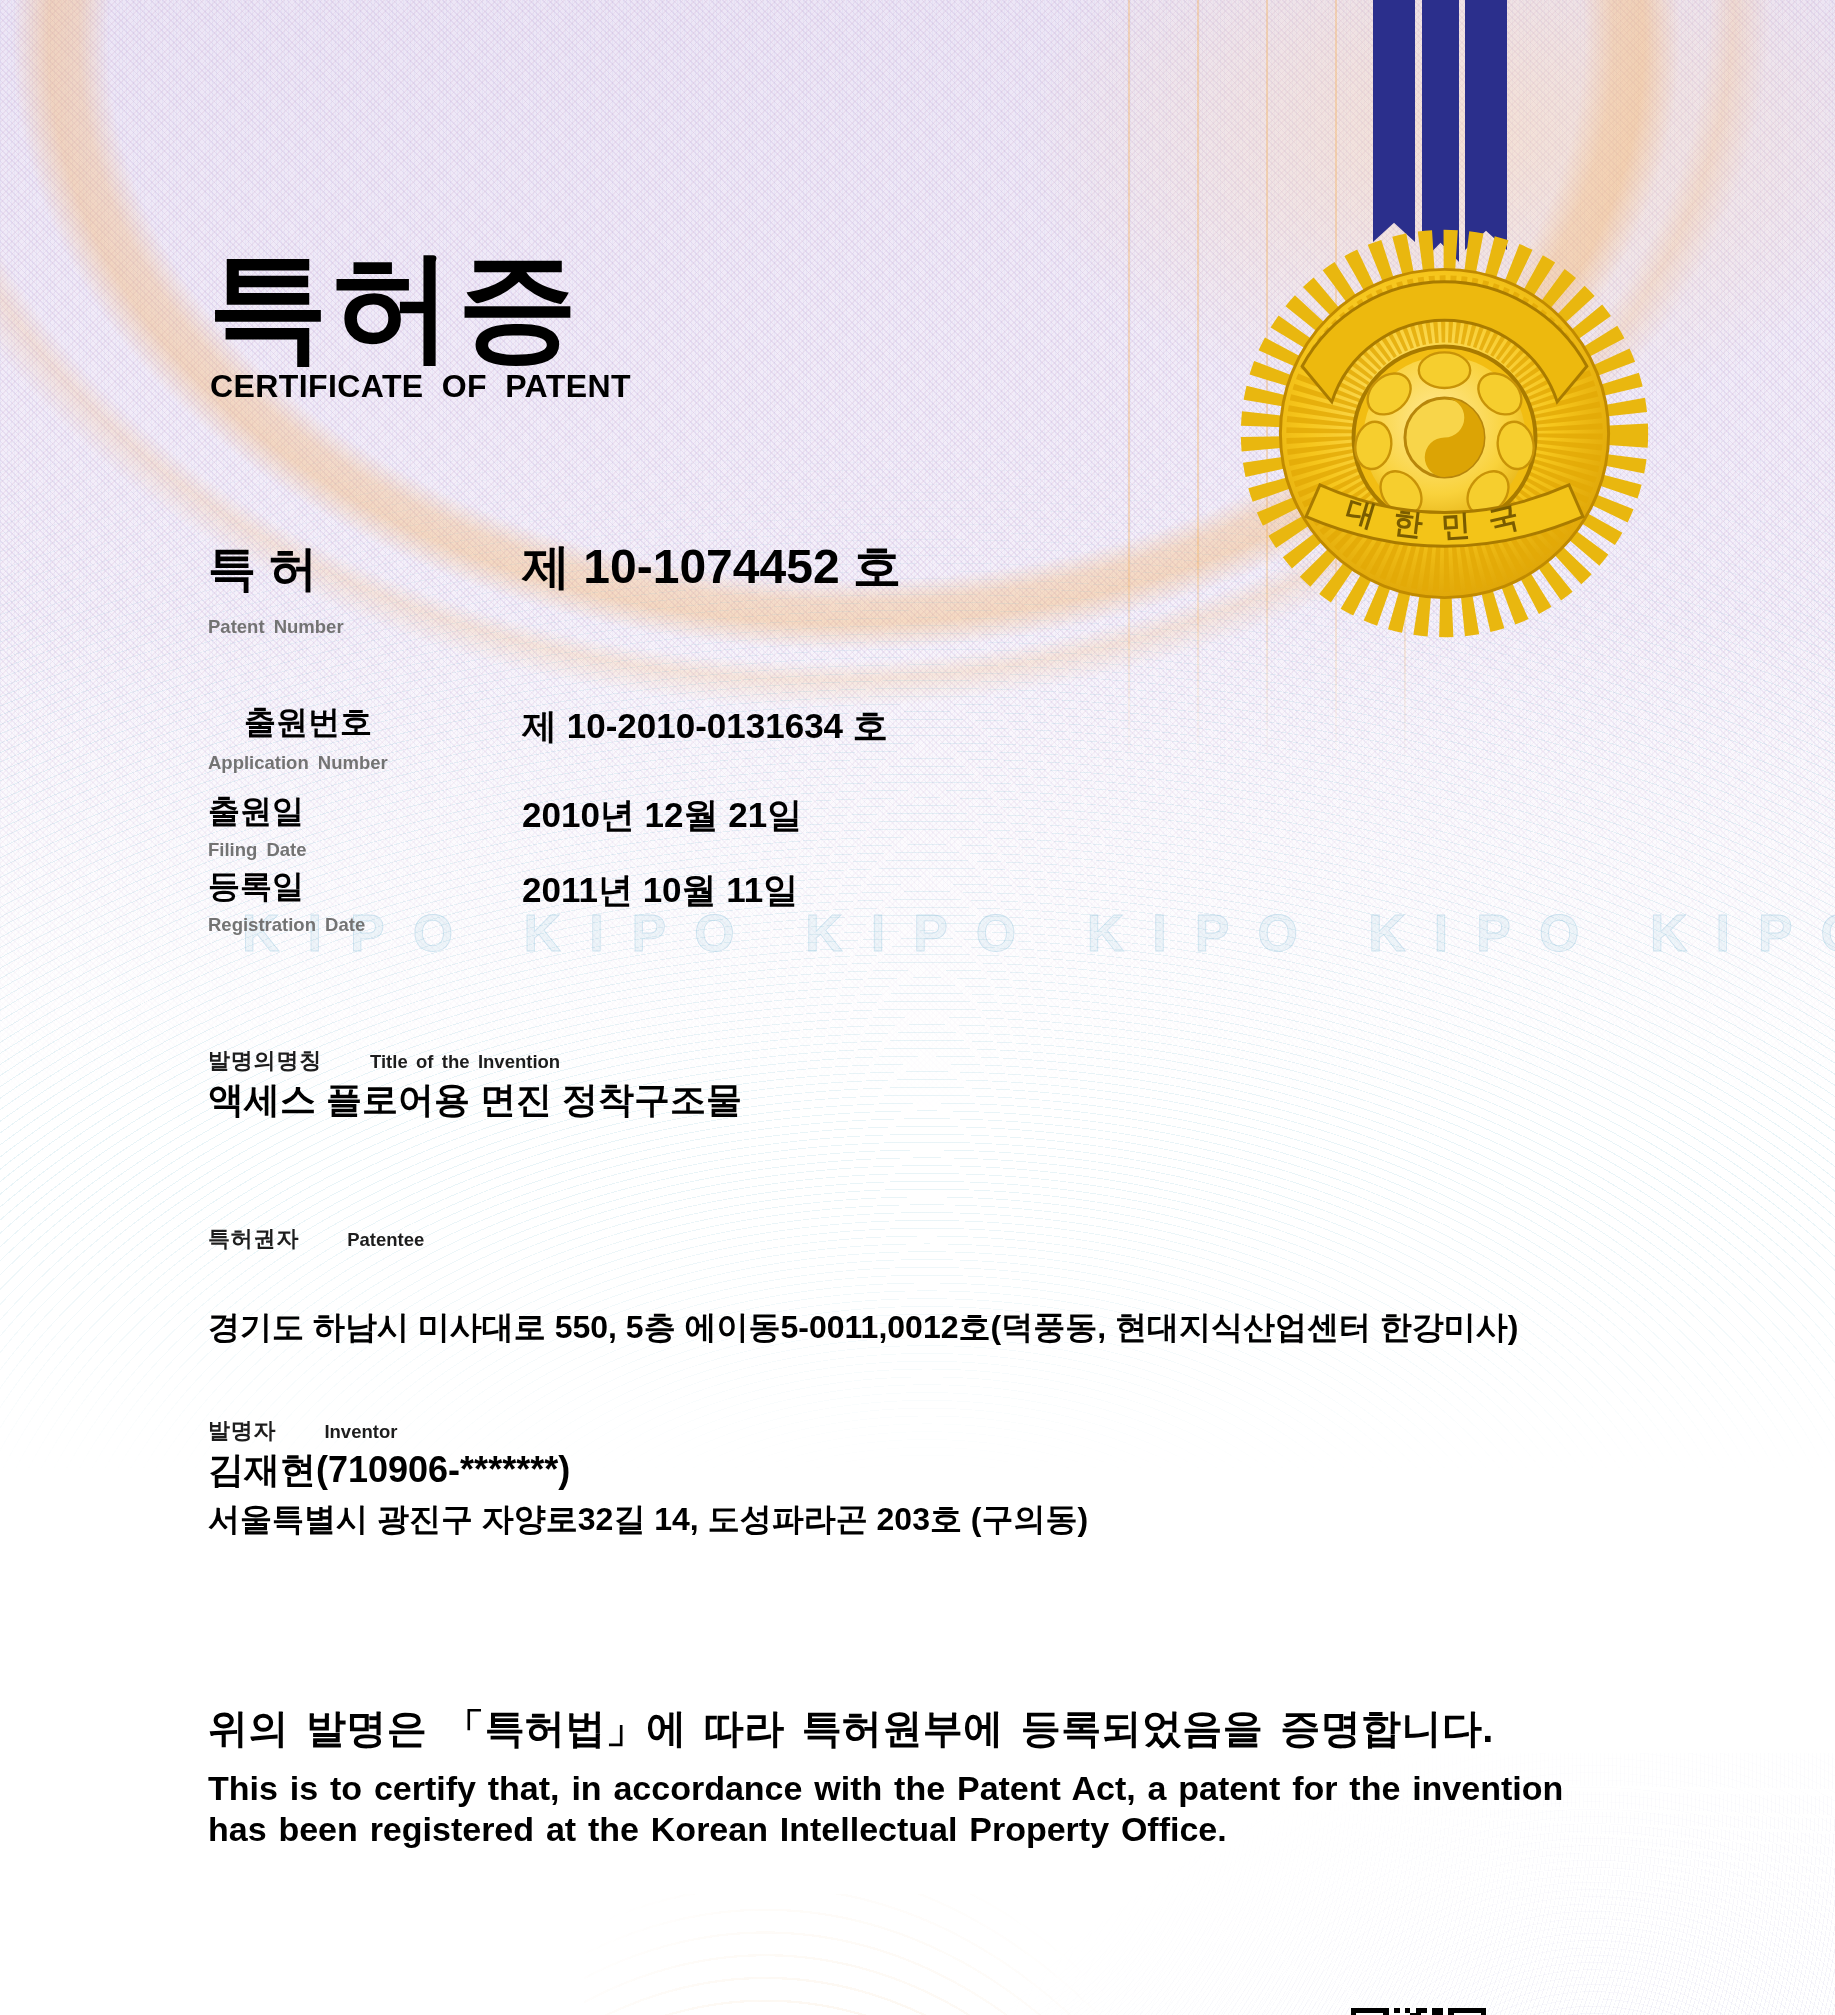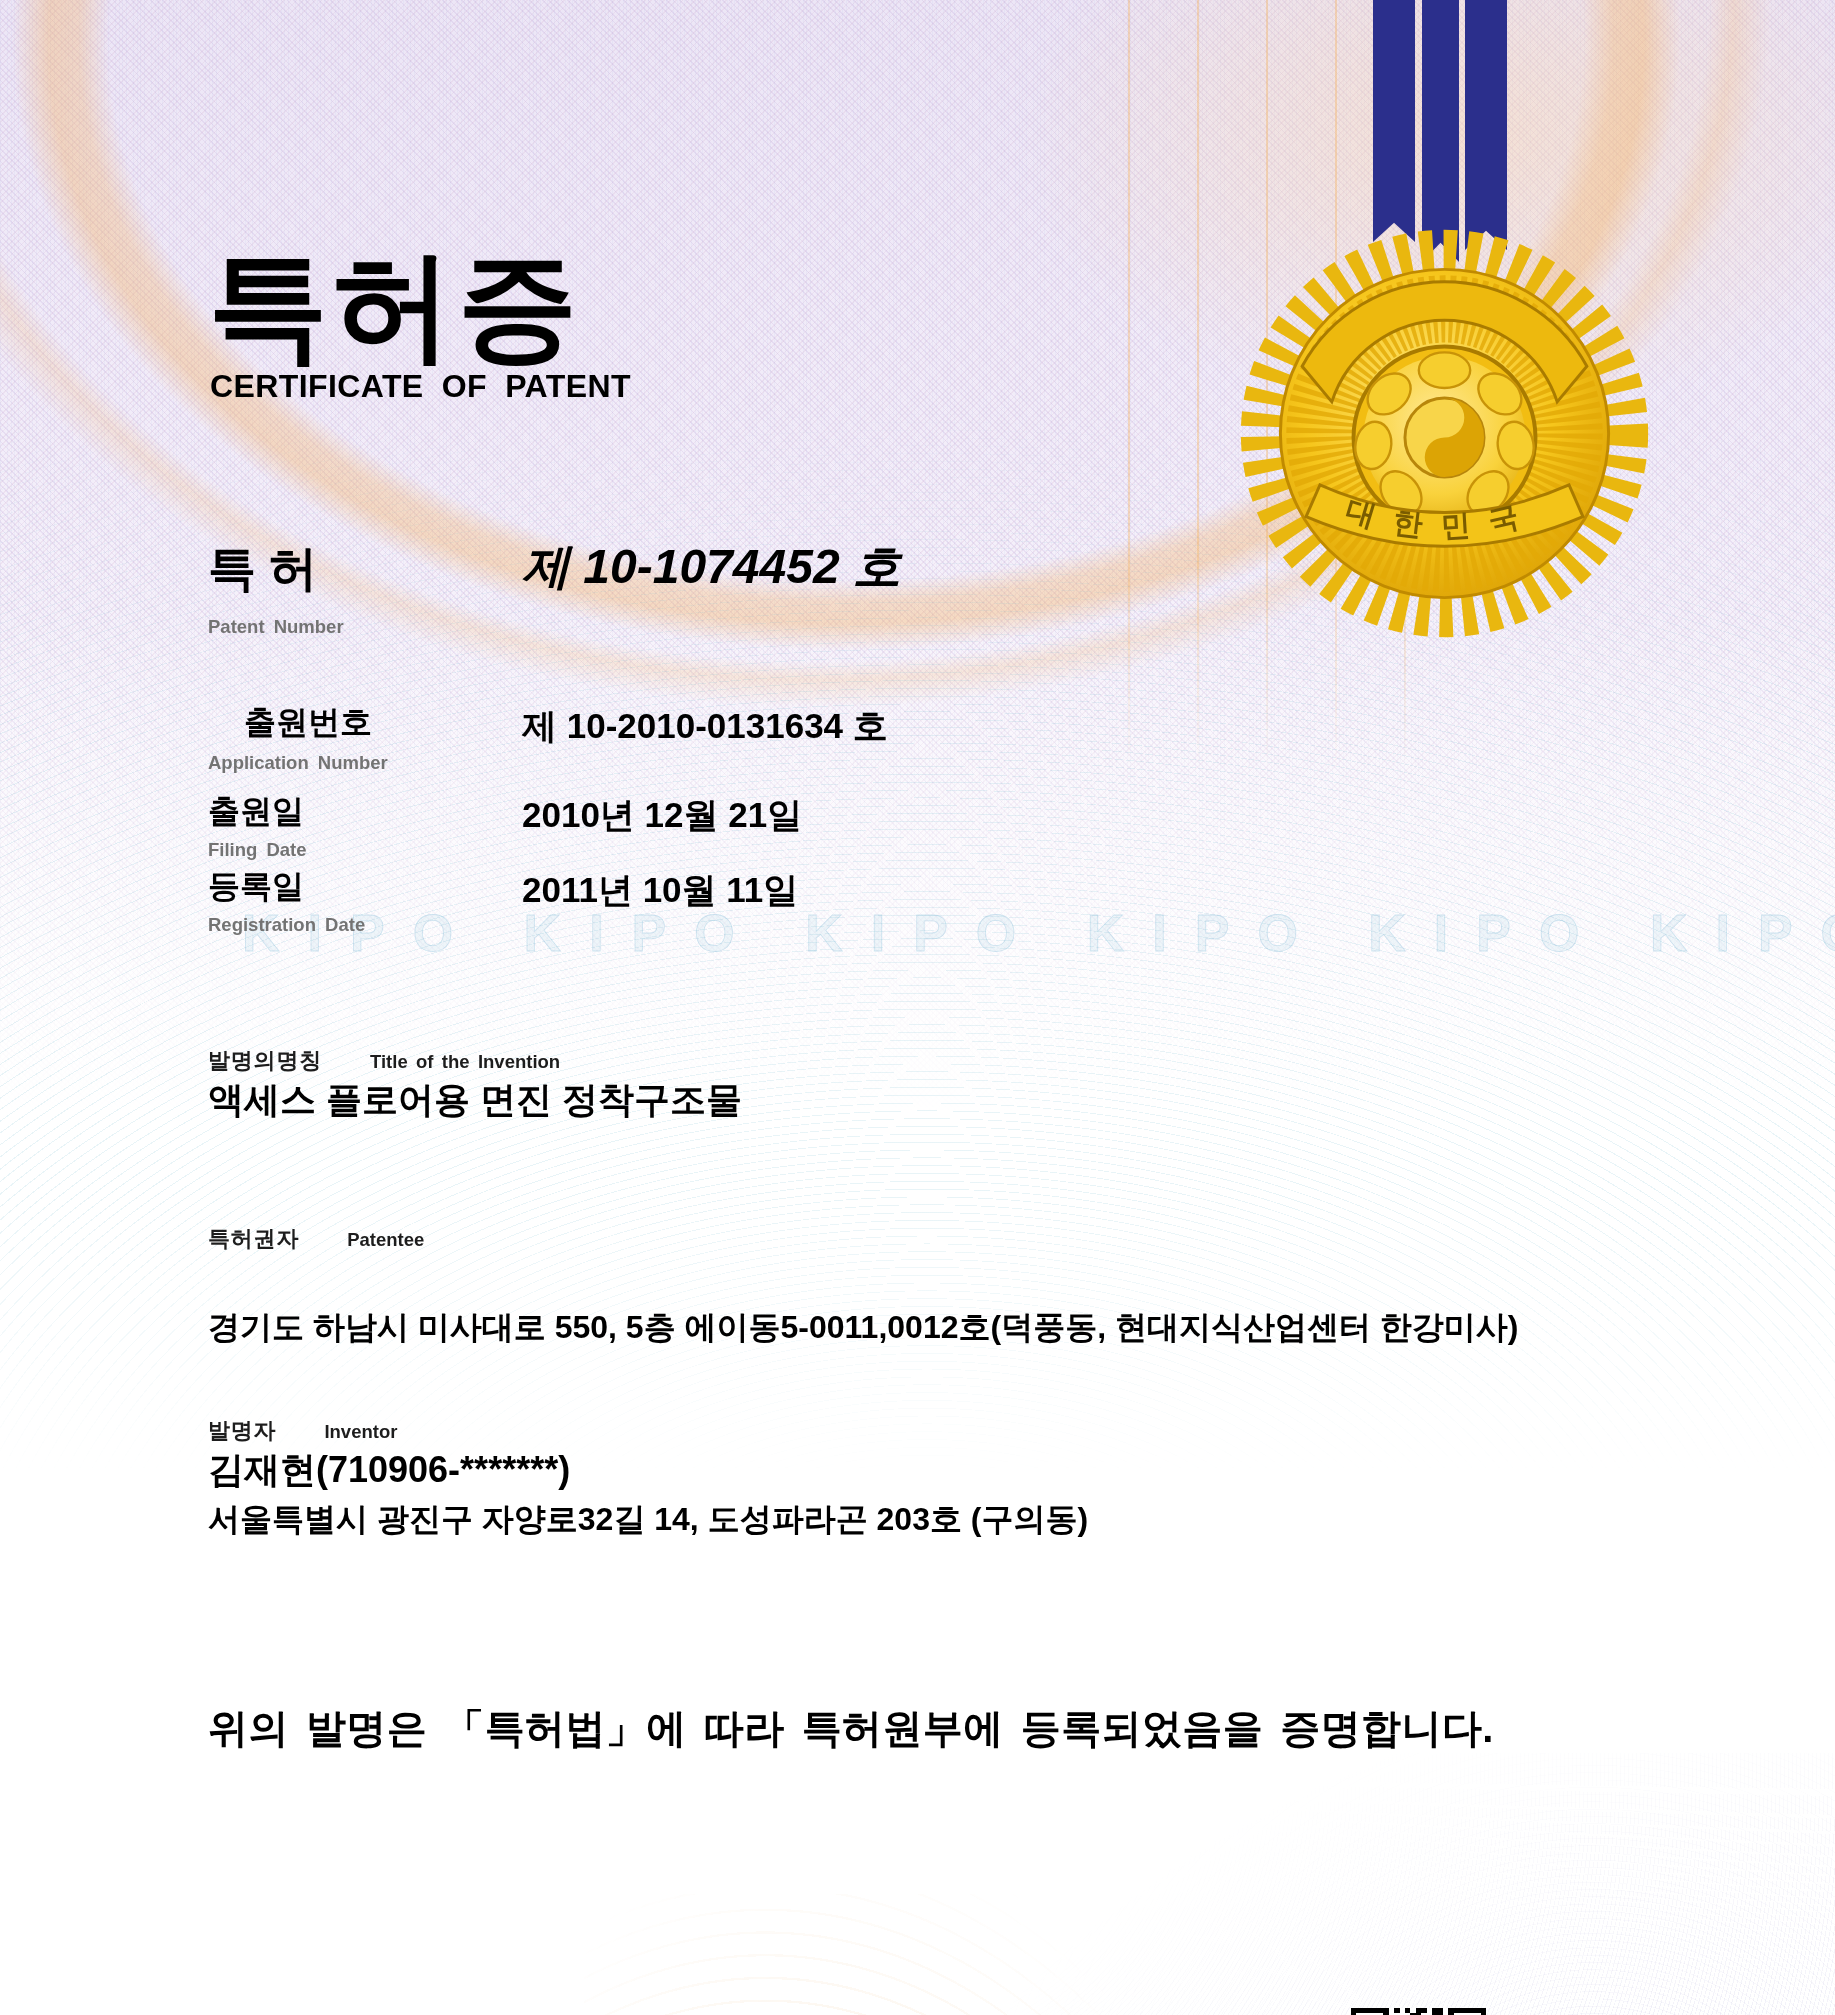--- a/index.html
+++ b/index.html
@@ -125,21 +125,21 @@
     <path d="M40,152 Q110,182 180,152 L173,136 Q110,164 47,136 Z" fill="#f3c418" stroke="#a97b00" stroke-width="1.5"></path>
     <path id="bannerPath" d="M55,151 Q110,173 167,150" fill="none"></path>
     <text font-size="15" font-weight="700" fill="#7a5c00" letter-spacing="3"><textPath href="#bannerPath" startOffset="4%">대 한 민 국</textPath></text>
   </svg>
 
   <div class="t title-ko">특허증</div>
   <div class="t title-en">CERTIFICATE OF PATENT</div>
 
   <div class="t lbl-big" style="left:208px;top:545px;">특 허</div>
   <div class="t lbl-en" style="left:208px;top:618px;">Patent Number</div>
-  <div class="t val-big" style="left:522px;top:543px;font-style:italic;">제 10-1074452 호</div>
+  <div class="t val-big" style="left:522px;top:543px;">제 10-1074452 호</div>
 
   <div class="t lbl-mid" style="left:208px;top:706px;margin-left:36px;">출원번호</div>
   <div class="t lbl-en" style="left:208px;top:754px;">Application Number</div>
   <div class="t val-mid" style="left:522px;top:708px;">제 10-2010-0131634 호</div>
 
   <div class="t lbl-mid" style="left:208px;top:795px;">출원일</div>
   <div class="t lbl-en" style="left:208px;top:841px;">Filing Date</div>
   <div class="t val-mid" style="left:522px;top:797px;">2010년 12월 21일</div>
 
   <div class="t lbl-mid" style="left:208px;top:870px;">등록일</div>
@@ -159,20 +159,24 @@
   <div class="t sec-addr" style="left:208px;top:1311px;">경기도 하남시 미사대로 550, 5층 에이동5-0011,0012호(덕풍동, 현대지식산업센터 한강미사)</div>
 
   <div class="sec-label-row" style="left:208px;top:1416px;">
     <span class="sec-label-ko">발명자</span>
     <span class="sec-label-en">Inventor</span>
   </div>
   <div class="t sec-val" style="left:208px;top:1452px;">김재현(710906-*******)</div>
   <div class="t sec-addr" style="left:208px;top:1503px;">서울특별시 광진구 자양로32길 14, 도성파라곤 203호 (구의동)</div>
 
   <div class="t stmt-ko">위의 발명은 「특허법」에 따라 특허원부에 등록되었음을 증명합니다.</div>
+  <div class="t stmt-en">
+    <span>This is to certify that, in accordance with the Patent Act, a patent for the invention</span><br>
+    <span>has been registered at the Korean Intellectual Property Office.</span>
+  </div>
 
   <div class="qr-wrap">
     <svg id="qr-svg" viewBox="0 0 25 25" width="135" height="135" shape-rendering="crispEdges">
         <rect x="0" y="0" width="25" height="25" fill="#fff"></rect>
         <rect x="0" y="0" width="7" height="7" fill="#000"></rect>
         <rect x="1" y="1" width="5" height="5" fill="#fff"></rect>
         <rect x="2" y="2" width="3" height="3" fill="#000"></rect>
         <rect x="18" y="0" width="7" height="7" fill="#000"></rect>
         <rect x="19" y="1" width="5" height="5" fill="#fff"></rect>
         <rect x="20" y="2" width="3" height="3" fill="#000"></rect>

